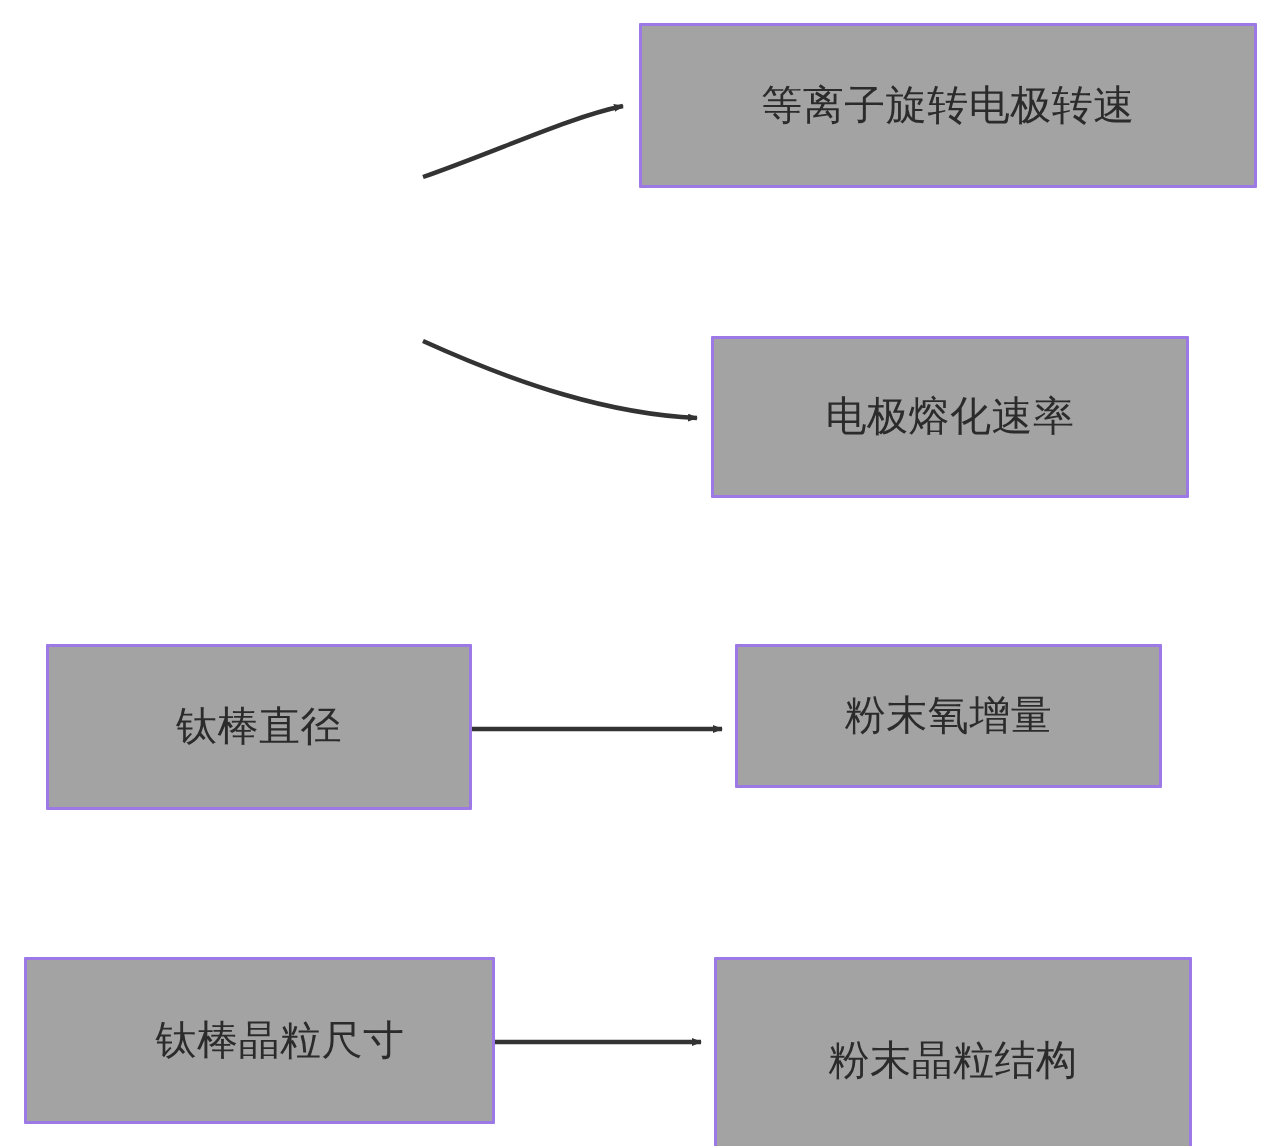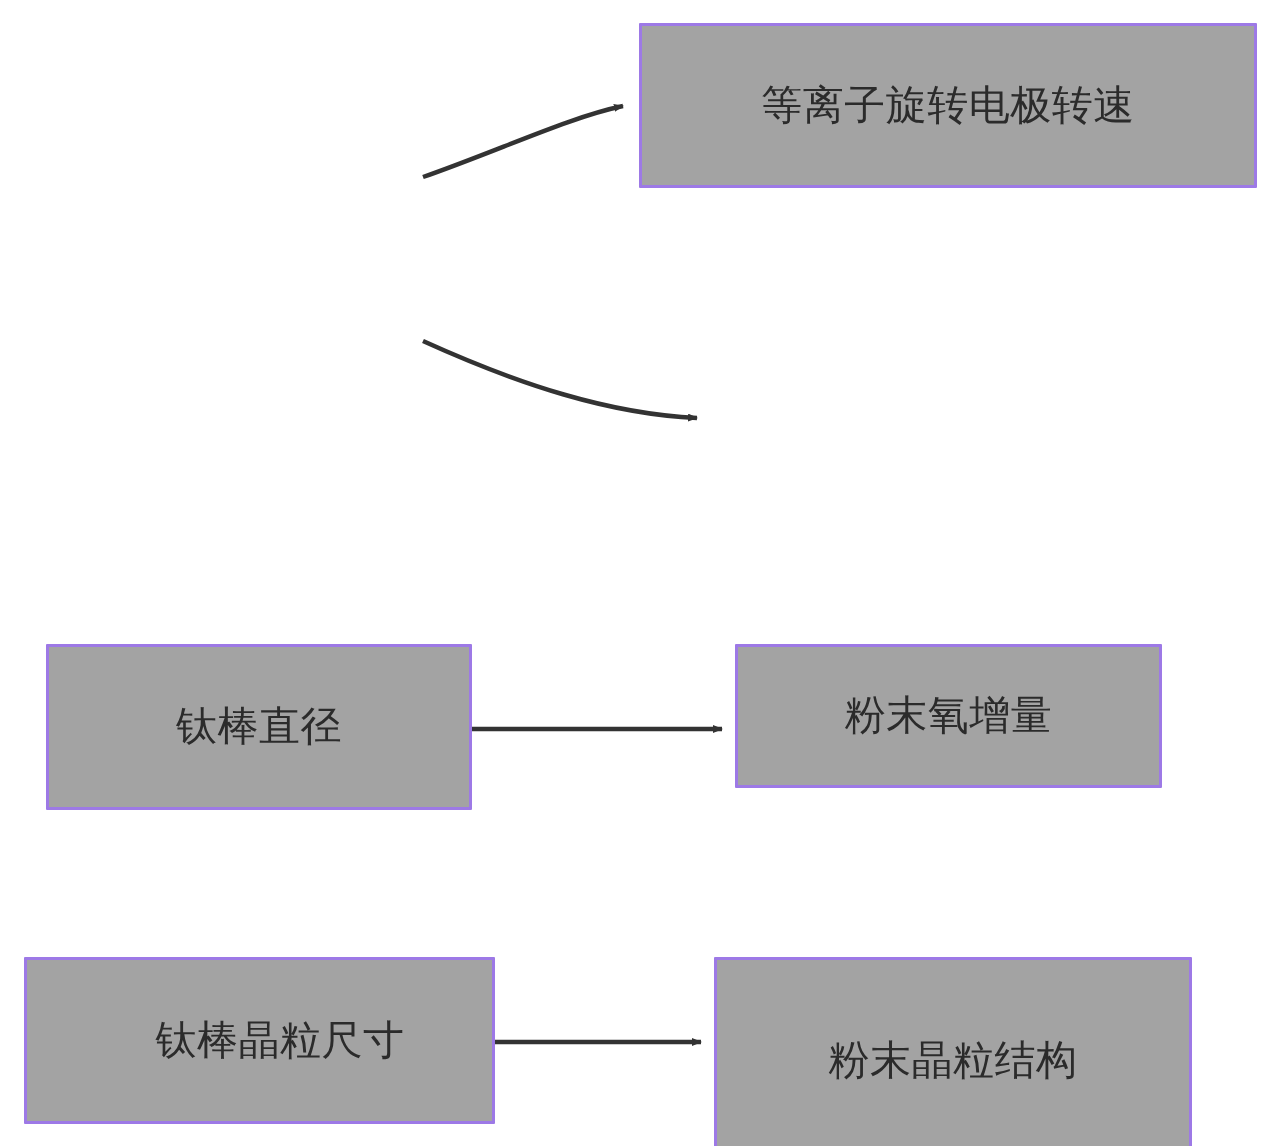--- a/index.html
+++ b/index.html
@@ -70,20 +70,23 @@
     <path d="M 472,729 L 722,729" fill="none" stroke="#333333" stroke-width="4.5" marker-end="url(#arrowhead)"></path>
 
     <path d="M 495,1042 L 701,1042" fill="none" stroke="#333333" stroke-width="4.5" marker-end="url(#arrowhead)"></path>
   </svg>
 
 
   <div class="node" id="node-plasma-speed">
     <span class="node-label">等离子旋转电极转速</span>
   </div>
 
+  <div class="node" id="node-melt-rate">
+    <span class="node-label">电极熔化速率</span>
+  </div>
 
   <div class="node" id="node-bar-oxygen">
     <span class="node-label">钛棒直径</span>
   </div>
 
   <div class="node" id="node-powder-oxygen">
     <span class="node-label">粉末氧增量</span>
   </div>
 
   <div class="node" id="node-bar-grain-size">

